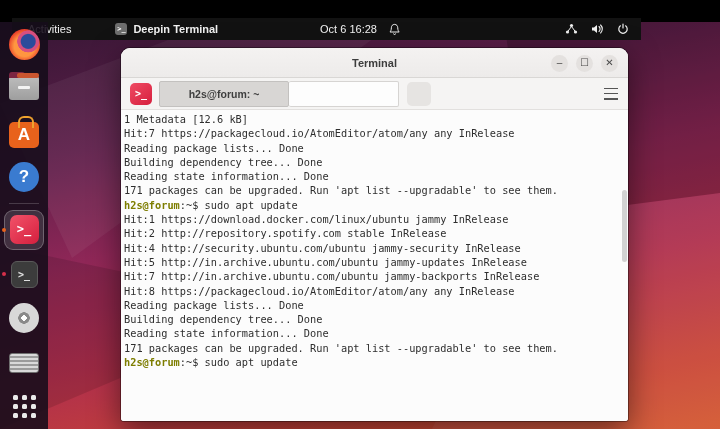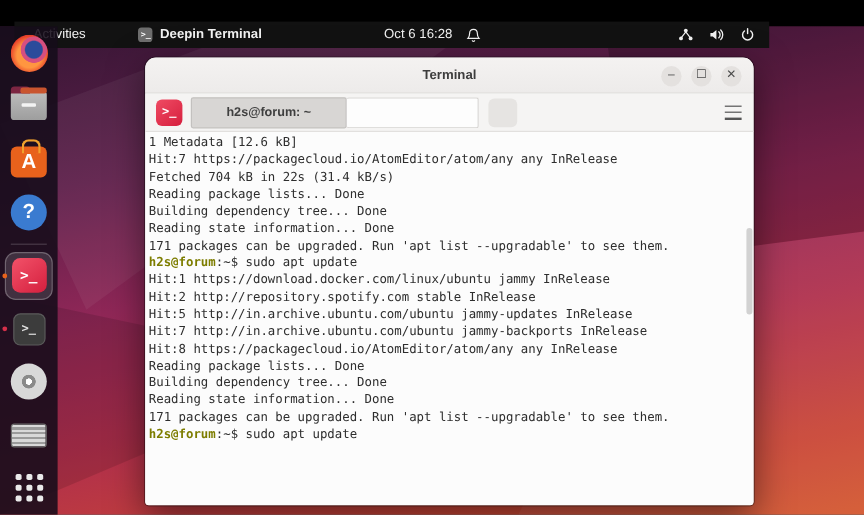--- a/index.html
+++ b/index.html
@@ -199,28 +199,28 @@
       <div class="menu-btn">
           <i></i>
           <i></i>
           <i></i>
         </div>
     </div>
     <div class="content">
       <div id="term-lines">
           <div class="term-line">1 Metadata [12.6 kB]</div>
           <div class="term-line">Hit:7 https://packagecloud.io/AtomEditor/atom/any any InRelease</div>
-          <div class="term-line">Fetched 704 kB in 22s (31.4 kB/s)</div>
           <div class="term-line">Reading package lists... Done</div>
           <div class="term-line">Building dependency tree... Done</div>
           <div class="term-line">Reading state information... Done</div>
           <div class="term-line">171 packages can be upgraded. Run 'apt list --upgradable' to see them.</div>
           <div class="term-line"><span class="term-prompt" style="color: rgb(125, 125, 0);">h2s@forum</span><span>:~$ </span><span>sudo apt update</span></div>
           <div class="term-line">Hit:1 https://download.docker.com/linux/ubuntu jammy InRelease</div>
           <div class="term-line">Hit:2 http://repository.spotify.com stable InRelease</div>
+          <div class="term-line">Hit:4 http://security.ubuntu.com/ubuntu jammy-security InRelease</div>
           <div class="term-line">Hit:5 http://in.archive.ubuntu.com/ubuntu jammy-updates InRelease</div>
           <div class="term-line">Hit:7 http://in.archive.ubuntu.com/ubuntu jammy-backports InRelease</div>
           <div class="term-line">Hit:8 https://packagecloud.io/AtomEditor/atom/any any InRelease</div>
           <div class="term-line">Reading package lists... Done</div>
           <div class="term-line">Building dependency tree... Done</div>
           <div class="term-line">Reading state information... Done</div>
           <div class="term-line">171 packages can be upgraded. Run 'apt list --upgradable' to see them.</div>
           <div class="term-line"><span class="term-prompt" style="color: rgb(125, 125, 0);">h2s@forum</span><span>:~$ </span><span>sudo apt update</span></div>
         </div>
       <div class="scroll-thumb"></div>

